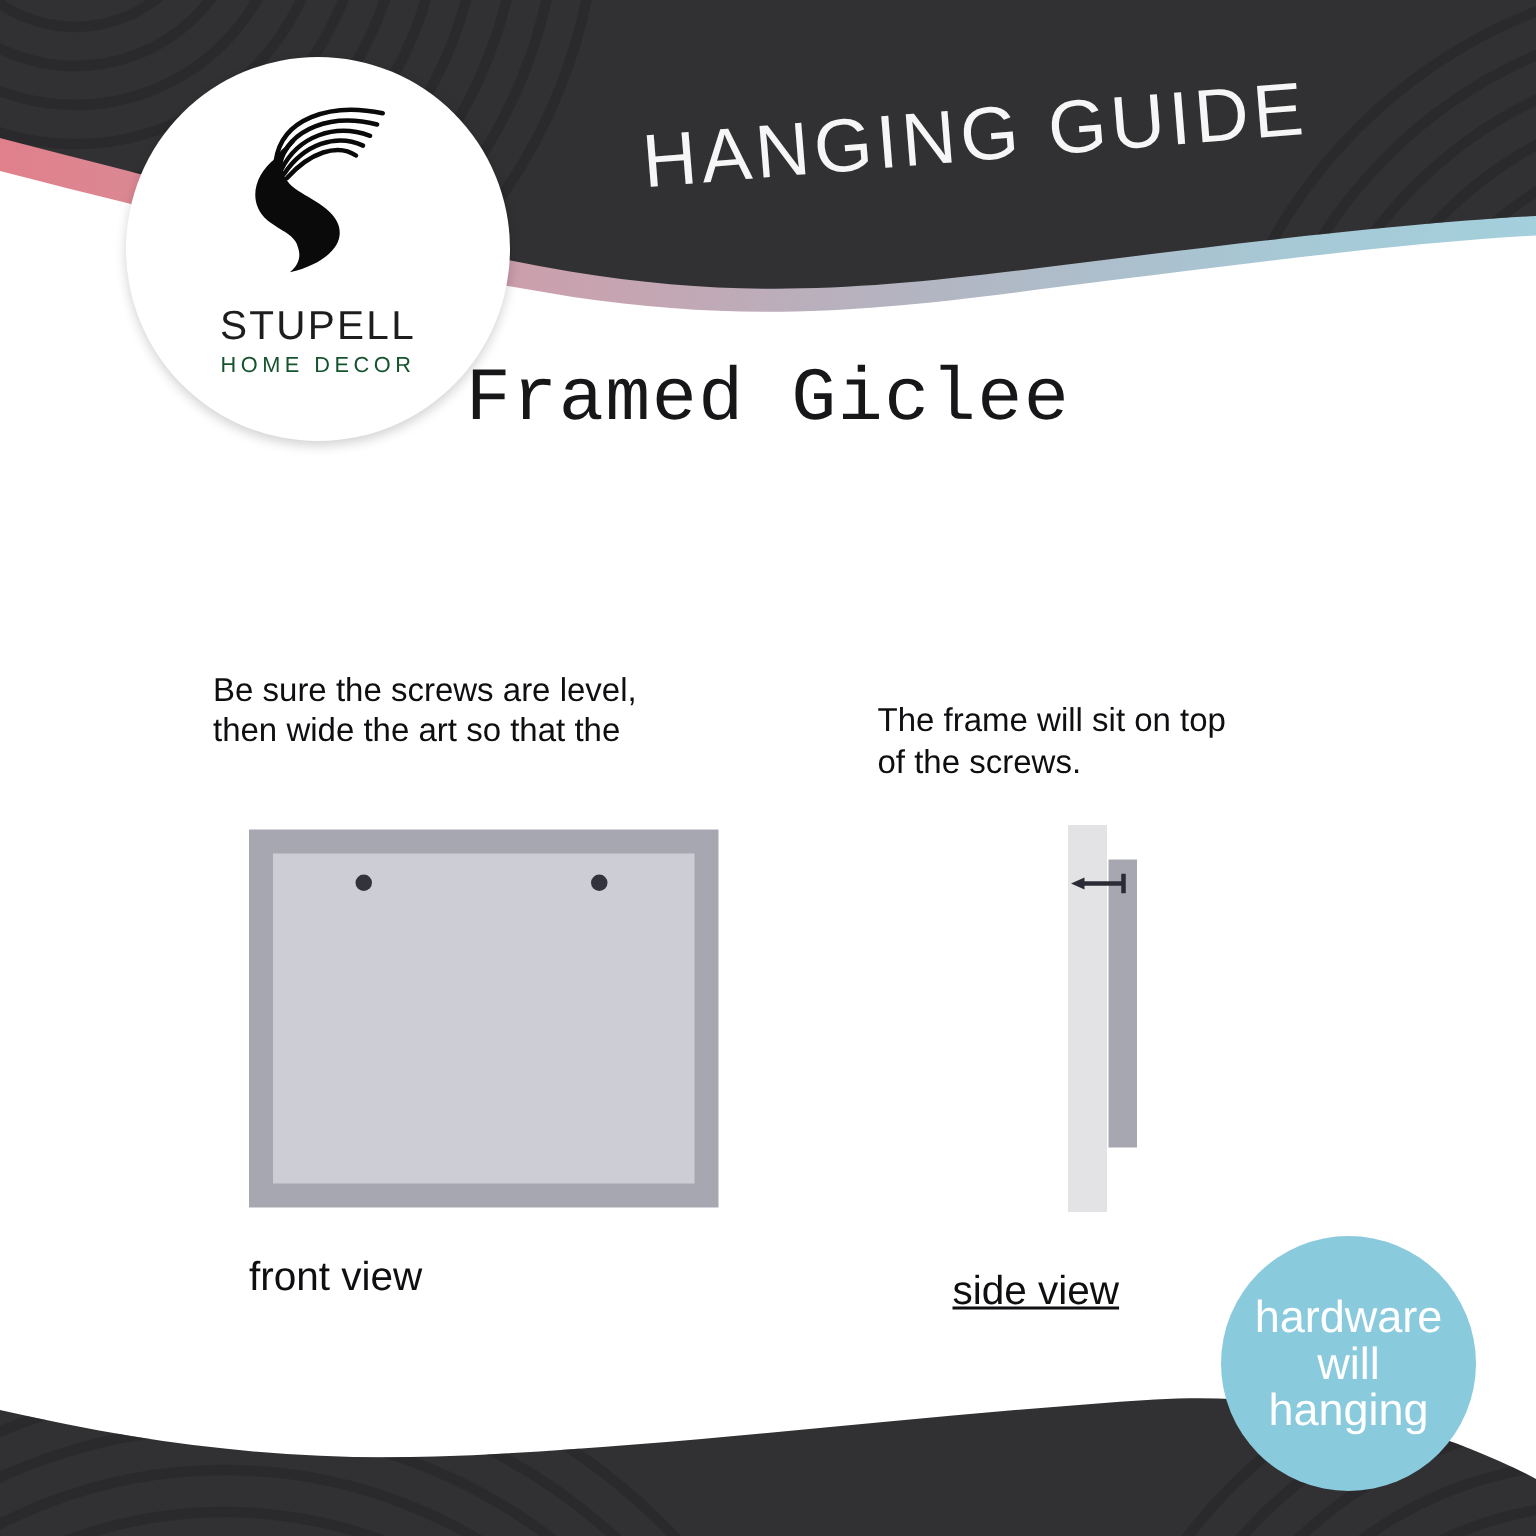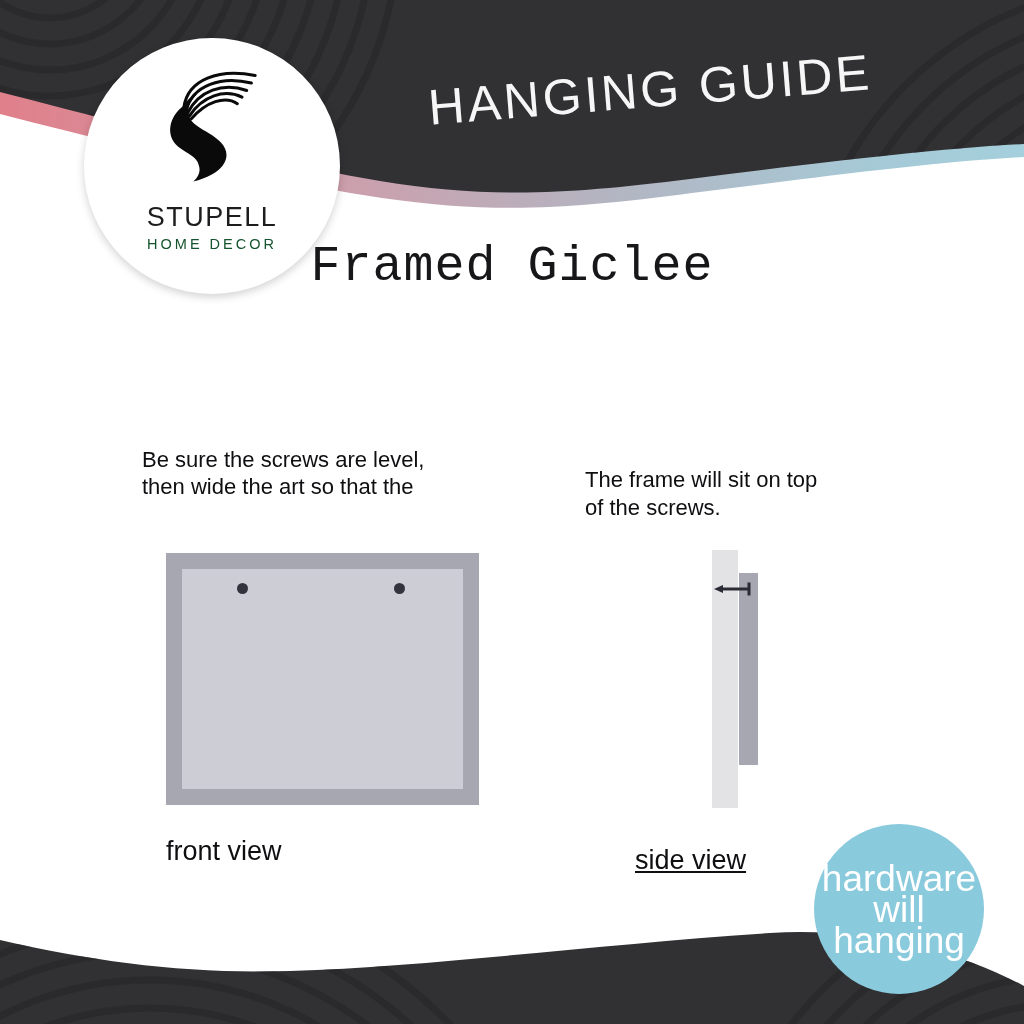--- a/index.html
+++ b/index.html
@@ -53,21 +53,21 @@
   .cap-side{left:635px;width:200px;top:845px;text-decoration:underline;}
   
   .side-diagram{position:absolute;left:712px;top:550px;width:60px;height:258px;z-index:1;}
   .side-wall{position:absolute;left:0;top:0;width:26px;height:258px;background:#e3e3e5;}
   .side-frame{position:absolute;left:27px;top:23px;width:19px;height:192px;background:#a7a7b1;}
   .side-nail{position:absolute;left:0px;top:31px;width:42px;height:16px;}
   
   .badge{
     position:absolute;left:814px;top:824px;width:170px;height:170px;border-radius:50%;
     background:#8acadd;z-index:2;display:flex;flex-direction:column;align-items:center;
-    justify-content:center;color:#ffffff;font-size:37px;line-height:31px;text-align:center;
+    justify-content:center;color:#ffffff;font-size:30px;line-height:31px;text-align:center;
   }
 </style>
 </head>
 <body>
 
 <div id="page">
 
   <svg id="bg" width="1024" height="1024" viewBox="0 0 1024 1024">
     <defs>
       <linearGradient id="stripeGrad" x1="0" y1="0" x2="1" y2="0">

